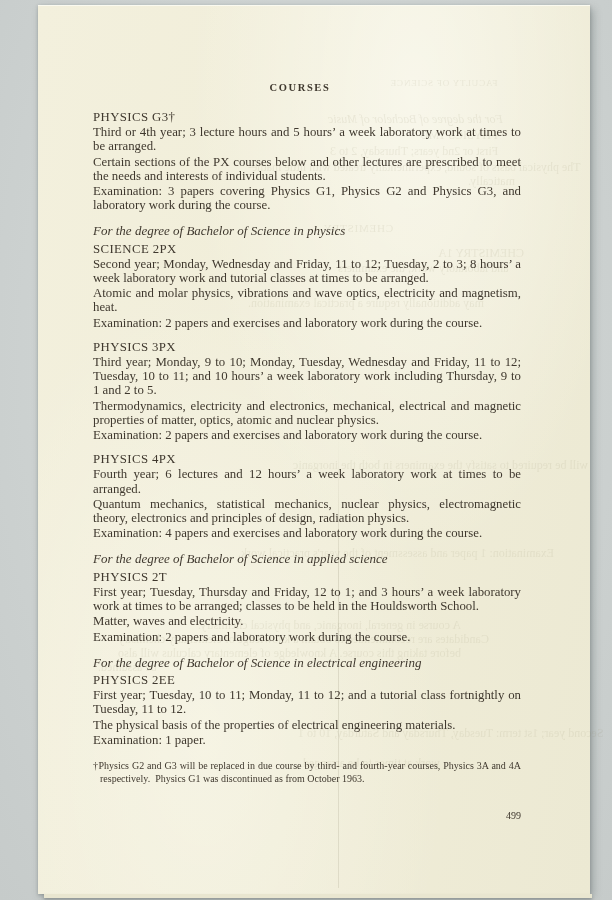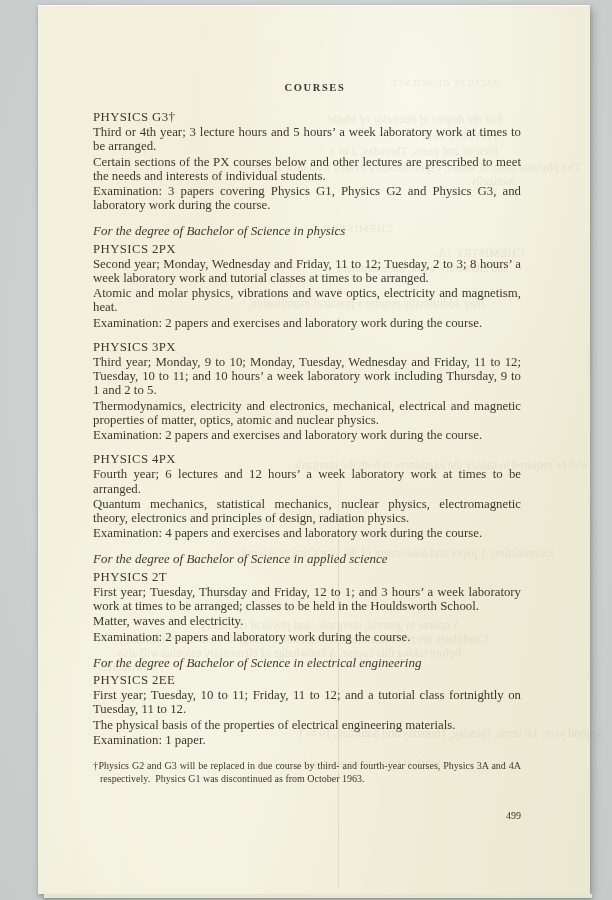--- a/index.html
+++ b/index.html
@@ -46,21 +46,21 @@
   .ghost.caps { letter-spacing: 0.8px; }
   .crease {
     position: absolute;
     left: 300px; top: 430px;
     width: 1px; height: 452px;
     background: linear-gradient(180deg, rgba(140,135,110,0) 0%, rgba(140,135,110,0.22) 30%, rgba(140,135,110,0.18) 100%);
     z-index: 1;
   }
   .running-head {
     position: absolute;
-    left: 63px; top: 76px;
+    left: 48px; top: 76px;
     width: 428px;
     text-align: center;
     font-weight: bold;
     font-size: 10.5px;
     letter-spacing: 1.6px;
     color: #3f382e;
     z-index: 2;
   }
   .content {
     position: absolute;
@@ -139,21 +139,21 @@
     <div class="content">
       <div class="text-flow">
           <div class="course">
             <div class="course-title">PHYSICS G3†</div>
             <p class="body-par">Third or 4th year; 3 lecture hours and 5 hours’ a week laboratory work at times to be arranged.</p>
             <p class="body-par">Certain sections of the PX courses below and other lectures are prescribed to meet the needs and interests of individual students.</p>
             <p class="body-par">Examination: 3 papers covering Physics G1, Physics G2 and Physics G3, and laboratory work during the course.</p>
           </div>
           <div class="degree">For the degree of Bachelor of Science in physics</div>
           <div class="course">
-            <div class="course-title">PHYSICS 2PX</div>
+            <div class="course-title">SCIENCE 2PX</div>
             <p class="body-par">Second year; Monday, Wednesday and Friday, 11 to 12; Tuesday, 2 to 3; 8 hours’ a week laboratory work and tutorial classes at times to be arranged.</p>
             <p class="body-par">Atomic and molar physics, vibrations and wave optics, electricity and mag­netism, heat.</p>
             <p class="body-par">Examination: 2 papers and exercises and laboratory work during the course.</p>
           </div>
           <div class="course">
             <div class="course-title">PHYSICS 3PX</div>
             <p class="body-par">Third year; Monday, 9 to 10; Monday, Tuesday, Wednesday and Friday, 11 to 12; Tuesday, 10 to 11; and 10 hours’ a week laboratory work including Thursday, 9 to 1 and 2 to 5.</p>
             <p class="body-par">Thermodynamics, electricity and electronics, mechanical, electrical and magnetic properties of matter, optics, atomic and nuclear physics.</p>
             <p class="body-par">Examination: 2 papers and exercises and laboratory work during the course.</p>
           </div>
@@ -166,21 +166,21 @@
           <div class="degree">For the degree of Bachelor of Science in applied science</div>
           <div class="course">
             <div class="course-title">PHYSICS 2T</div>
             <p class="body-par">First year; Tuesday, Thursday and Friday, 12 to 1; and 3 hours’ a week laboratory work at times to be arranged; classes to be held in the Houldsworth School.</p>
             <p class="body-par">Matter, waves and electricity.</p>
             <p class="body-par">Examination: 2 papers and laboratory work during the course.</p>
           </div>
           <div class="degree">For the degree of Bachelor of Science in electrical engineering</div>
           <div class="course">
             <div class="course-title">PHYSICS 2EE</div>
-            <p class="body-par">First year; Tuesday, 10 to 11; Friday, 11 to 12; and a tutorial class fortnightly on Tuesday, 11 to 12.</p>
+            <p class="body-par">First year; Tuesday, 10 to 11; Monday, 11 to 12; and a tutorial class fortnightly on Tuesday, 11 to 12.</p>
             <p class="body-par">The physical basis of the properties of electrical engineering materials.</p>
             <p class="body-par">Examination: 1 paper.</p>
           </div>
         </div>
       <div class="footnote">†Physics G2 and G3 will be replaced in due course by third- and fourth-year courses, Physics 3A and 4A respectively. Physics G1 was discontinued as from October 1963.</div>
     </div>
     <div class="page-number">499</div>
   </div>
 </div>
 

